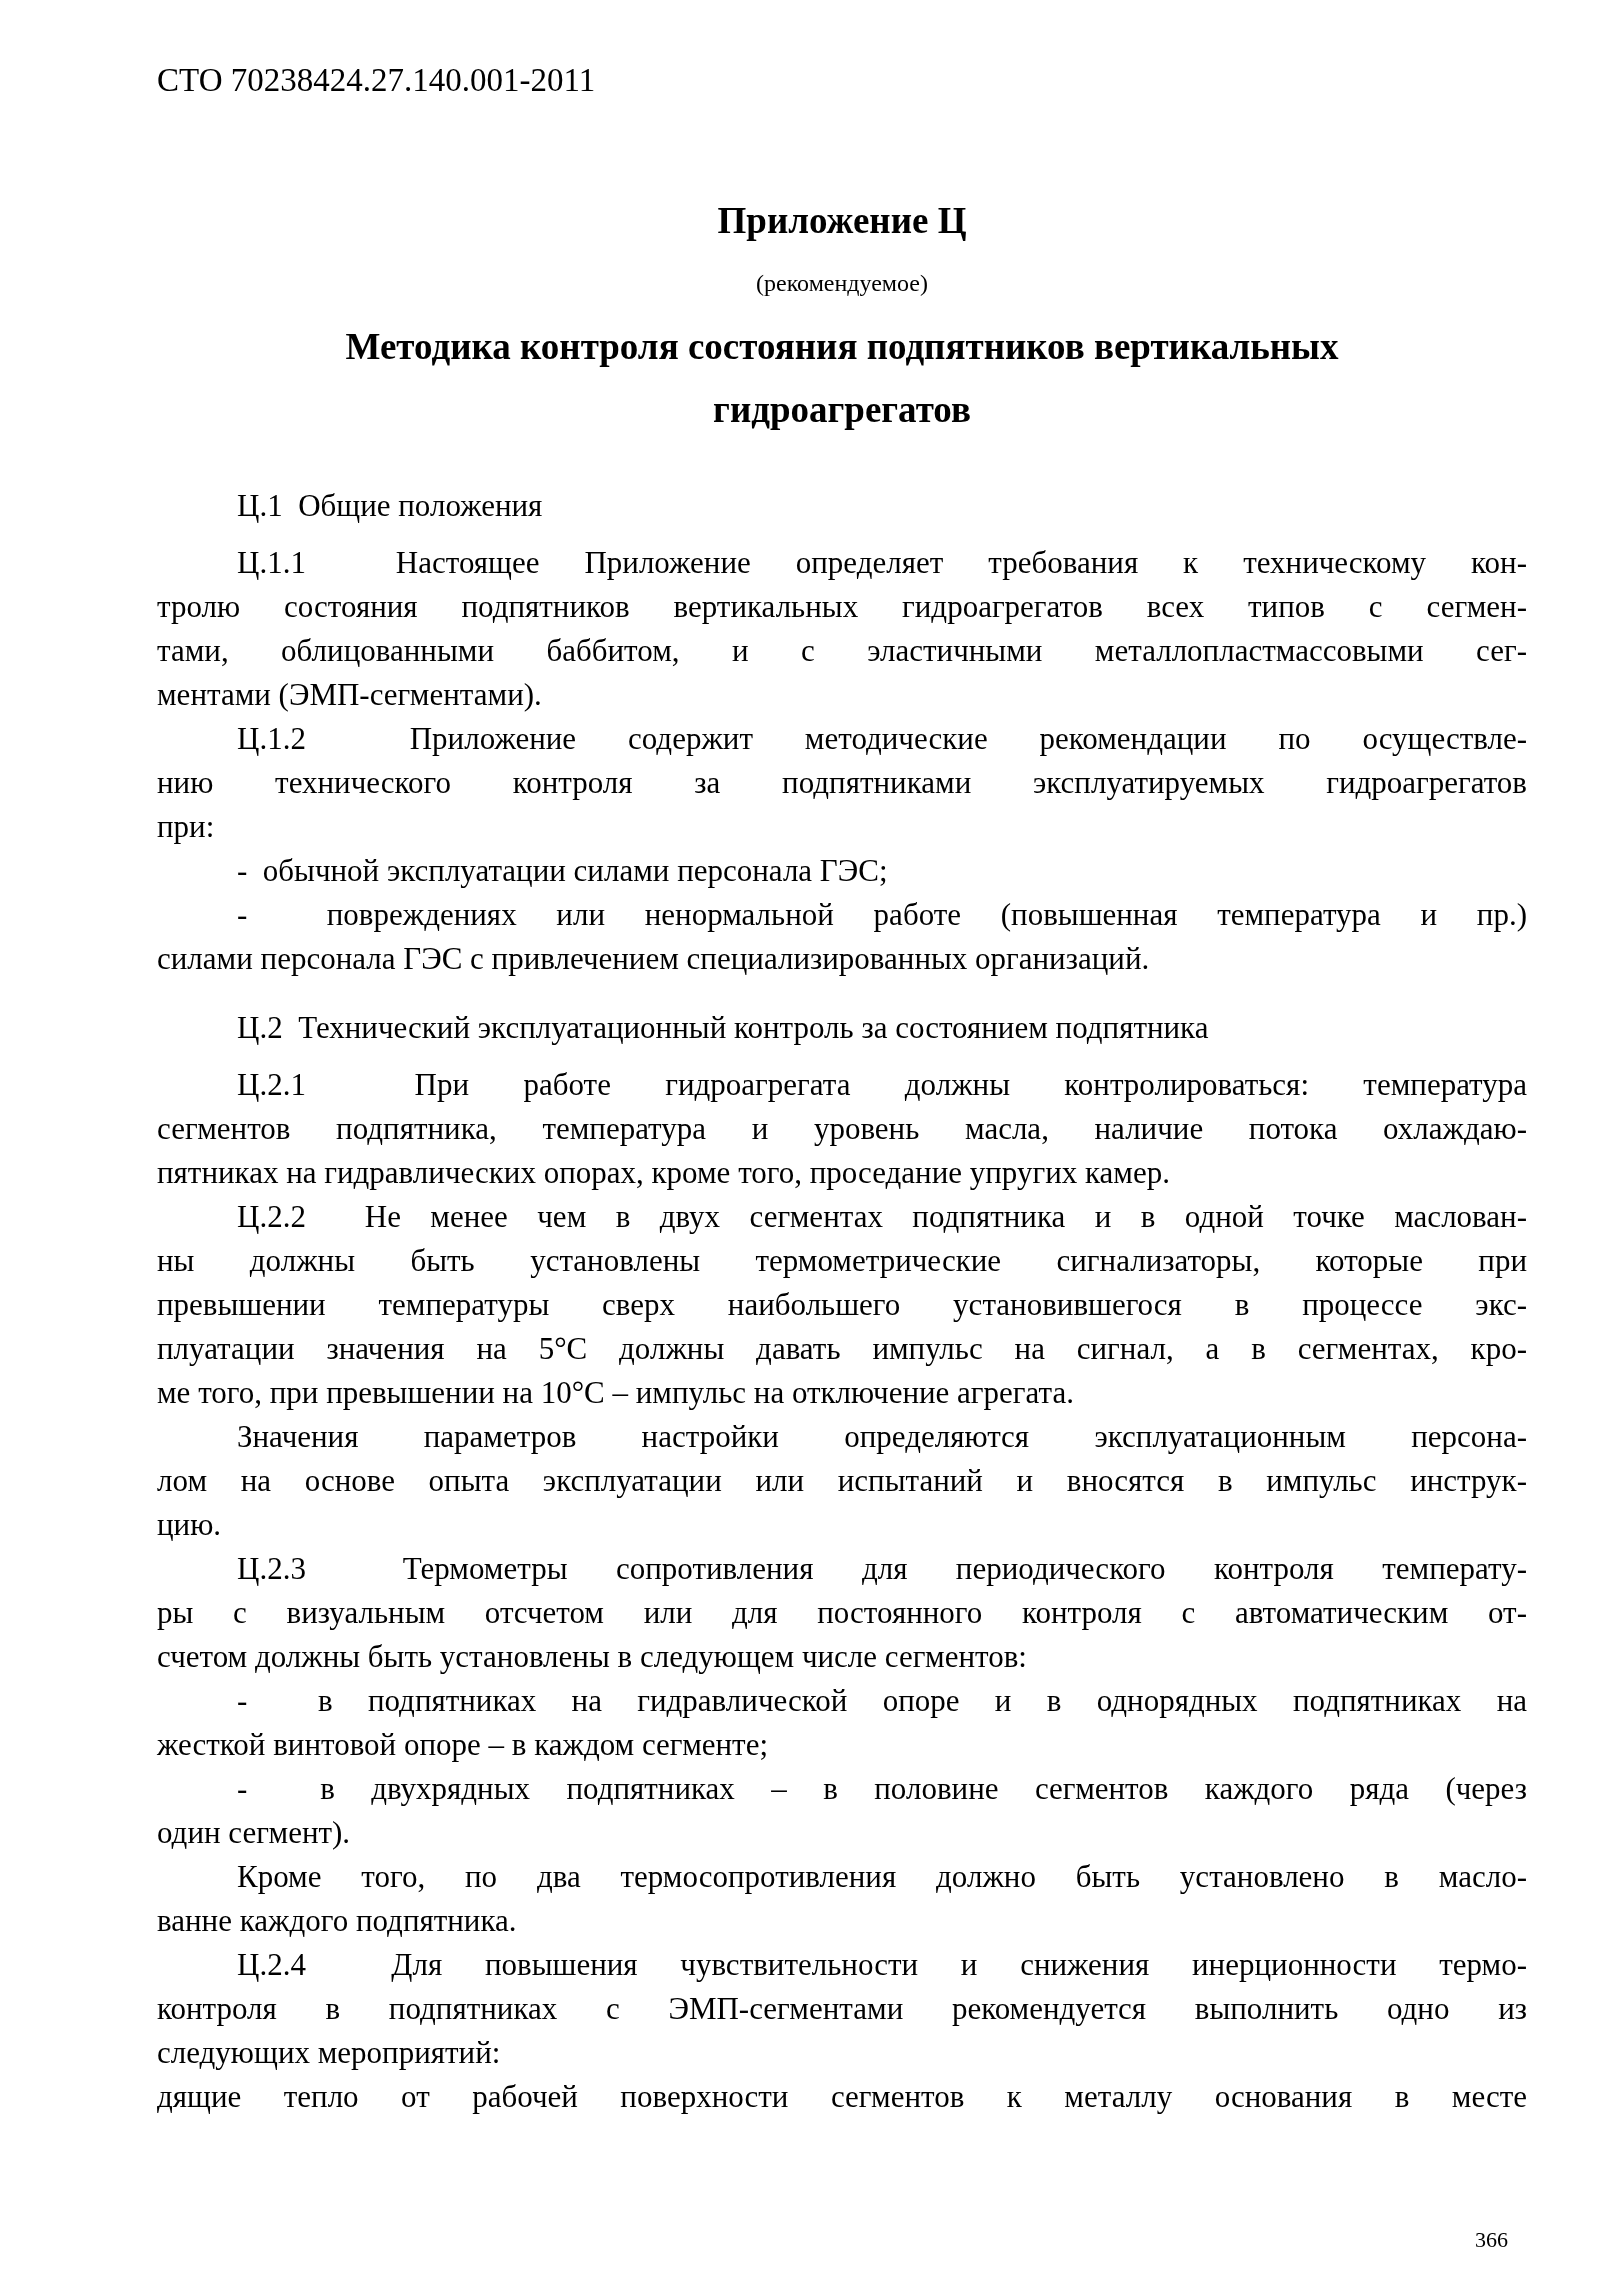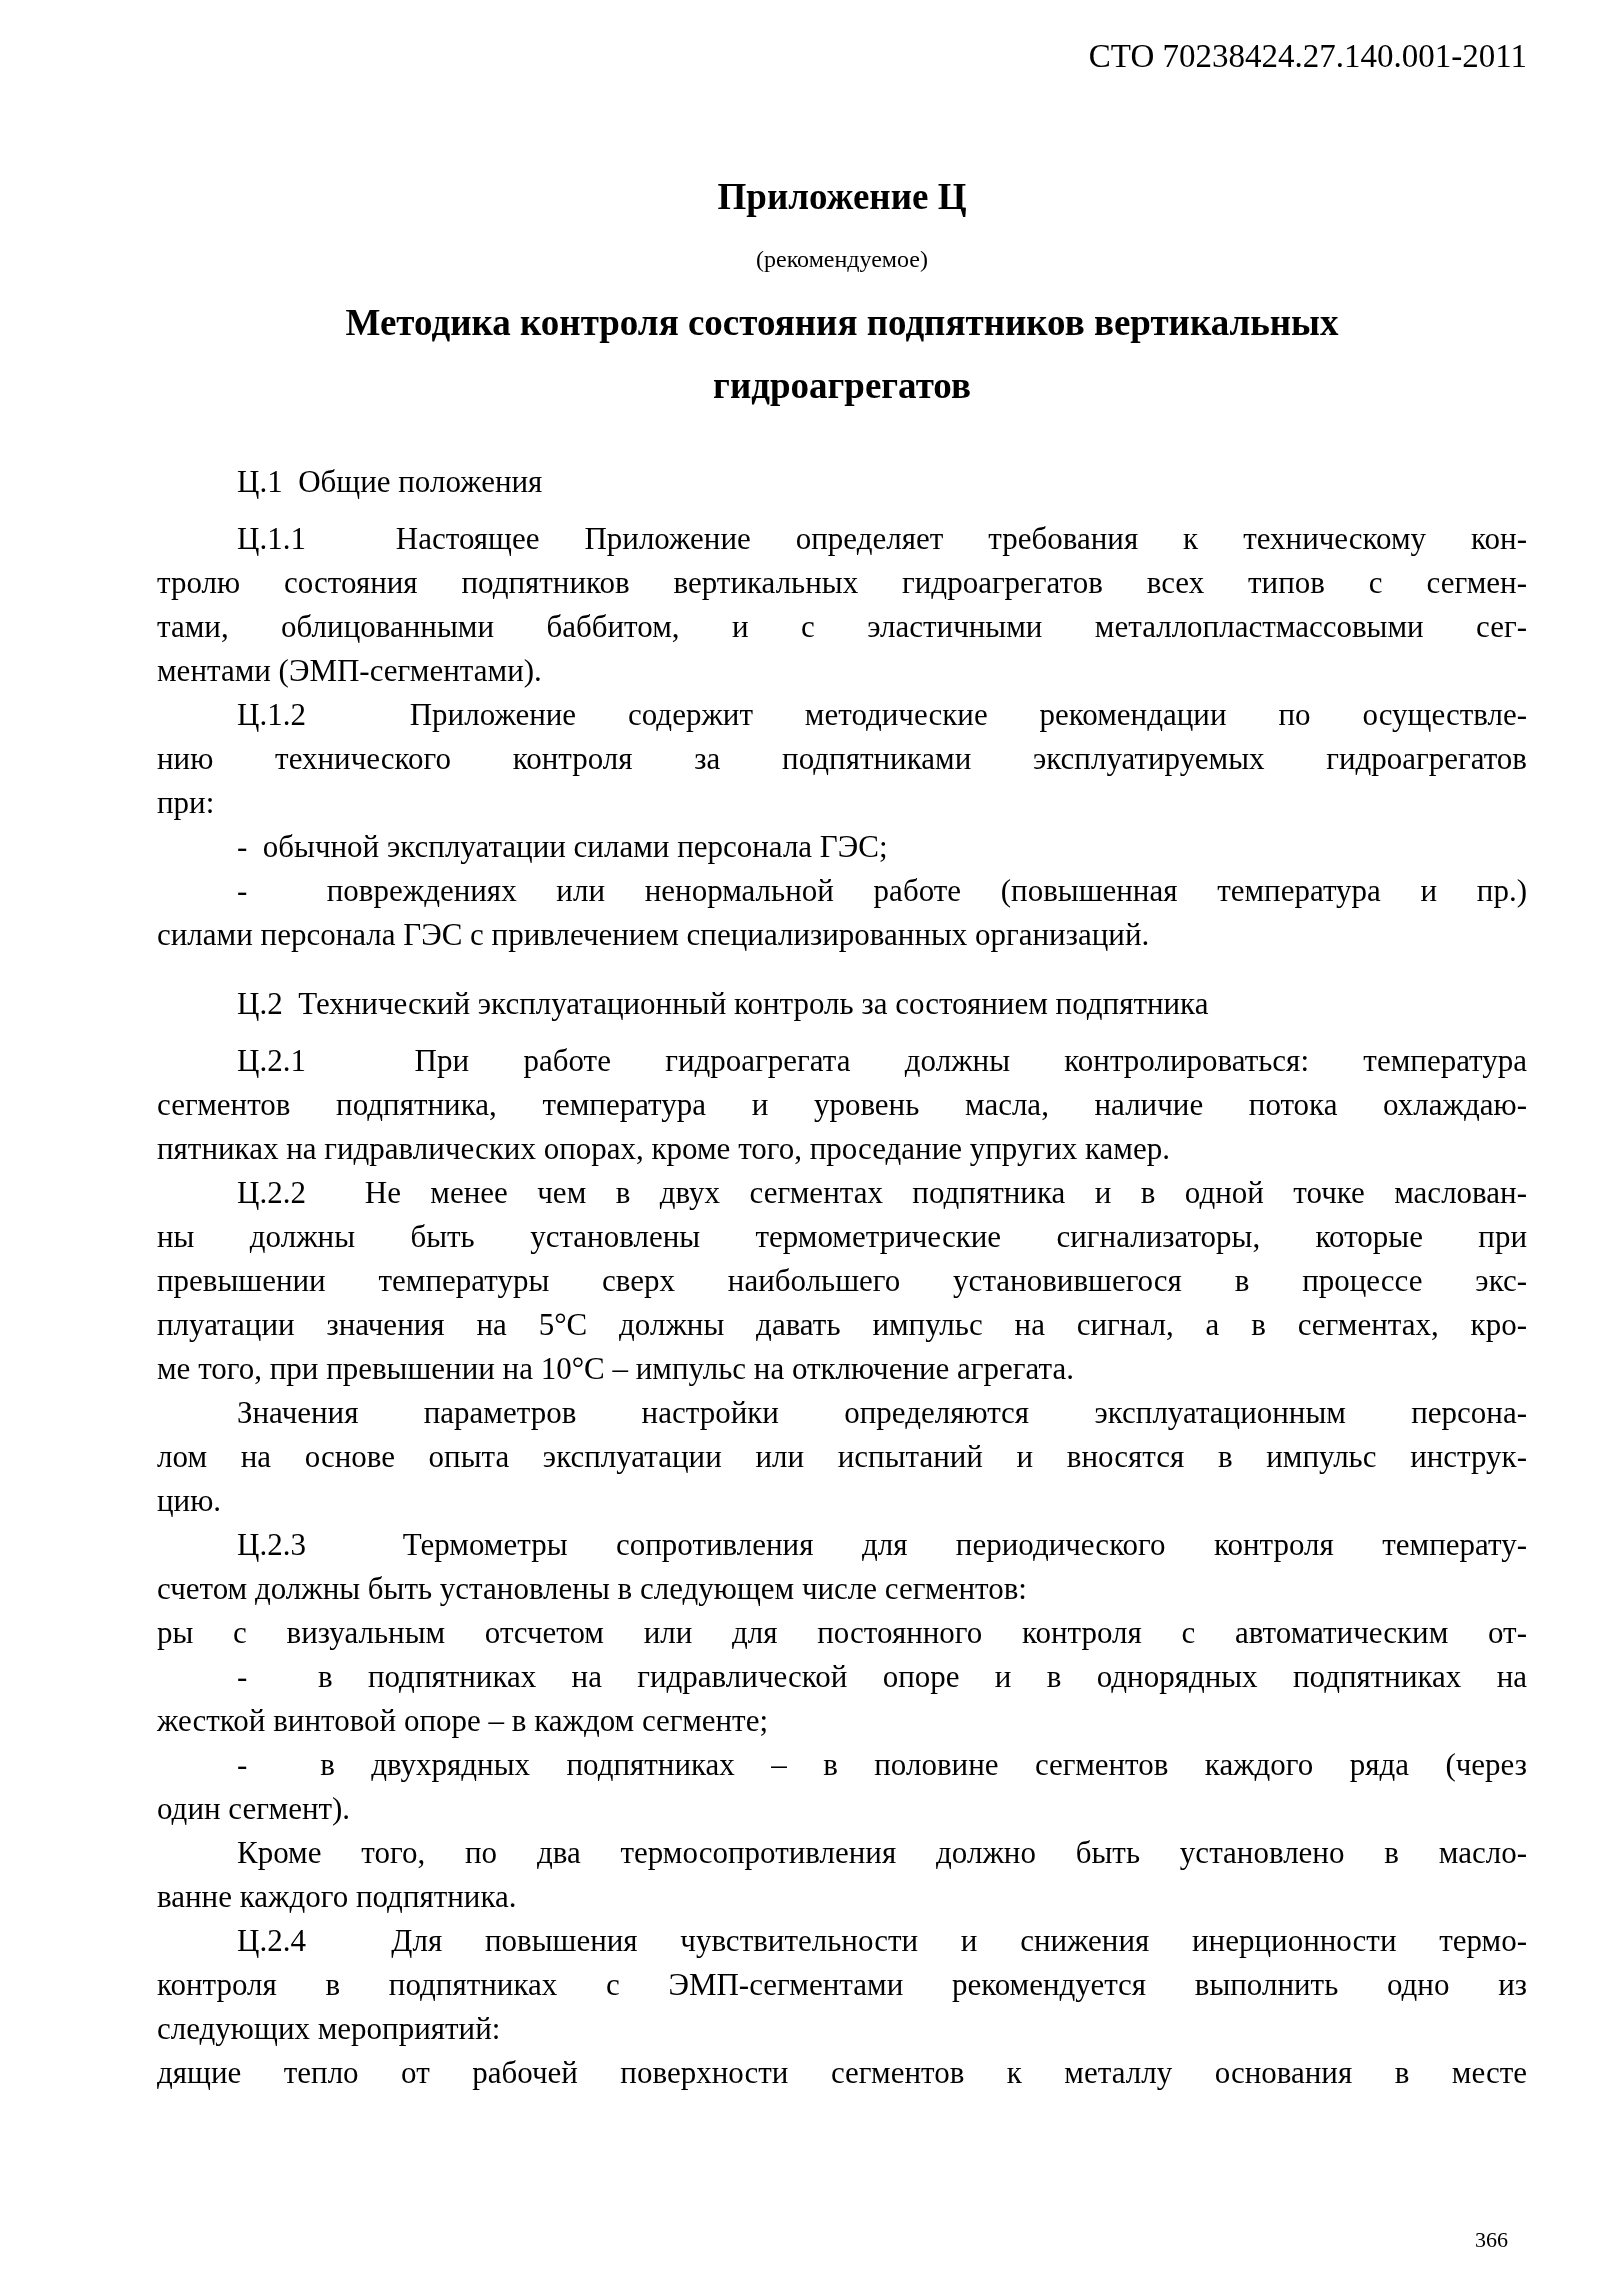--- a/index.html
+++ b/index.html
@@ -10,23 +10,22 @@
   .page {
     position: relative;
     width: 1623px;
     height: 2295px;
     background: #ffffff;
     color: #000000;
     font-family: "Liberation Serif", "DejaVu Serif", serif;
     overflow: hidden;
   }
   .doc-header {
-    padding-top: 36px;
+    padding-top: 60px;
     margin: 0 96px 0 157px;
-    text-align: right;
     font-size: 33px;
     line-height: 41px;
     white-space: pre-wrap;
   }
   .title-block {
     margin: 88px 96px 43px 157px;
     text-align: center;
   }
   .t-appendix {
     font-weight: bold;
@@ -120,22 +119,22 @@
         <div class="line">плуатации значения на 5°С должны давать импульс на сигнал, а в сегментах, кро-</div>
         <div class="line last">ме того, при превышении на 10°С – импульс на отключение агрегата.</div>
       </div>
       <div class="block paragraph">
         <div class="line first">Значения параметров настройки определяются эксплуатационным персона-</div>
         <div class="line">лом на основе опыта эксплуатации или испытаний и вносятся в импульс инструк-</div>
         <div class="line last">цию.</div>
       </div>
       <div class="block paragraph">
         <div class="line first">Ц.2.3  Термометры сопротивления для периодического контроля температу-</div>
+        <div class="line">ры с визуальным отсчетом или для постоянного контроля с автоматическим от-</div>
         <div class="line last">счетом должны быть установлены в следующем числе сегментов:</div>
-        <div class="line">ры с визуальным отсчетом или для постоянного контроля с автоматическим от-</div>
       </div>
       <div class="block list-item">
         <div class="line first">-  в подпятниках на гидравлической опоре и в однорядных подпятниках на</div>
         <div class="line last">жесткой винтовой опоре – в каждом сегменте;</div>
       </div>
       <div class="block list-item">
         <div class="line first">-  в двухрядных подпятниках – в половине сегментов каждого ряда (через</div>
         <div class="line last">один сегмент).</div>
       </div>
       <div class="block paragraph">

